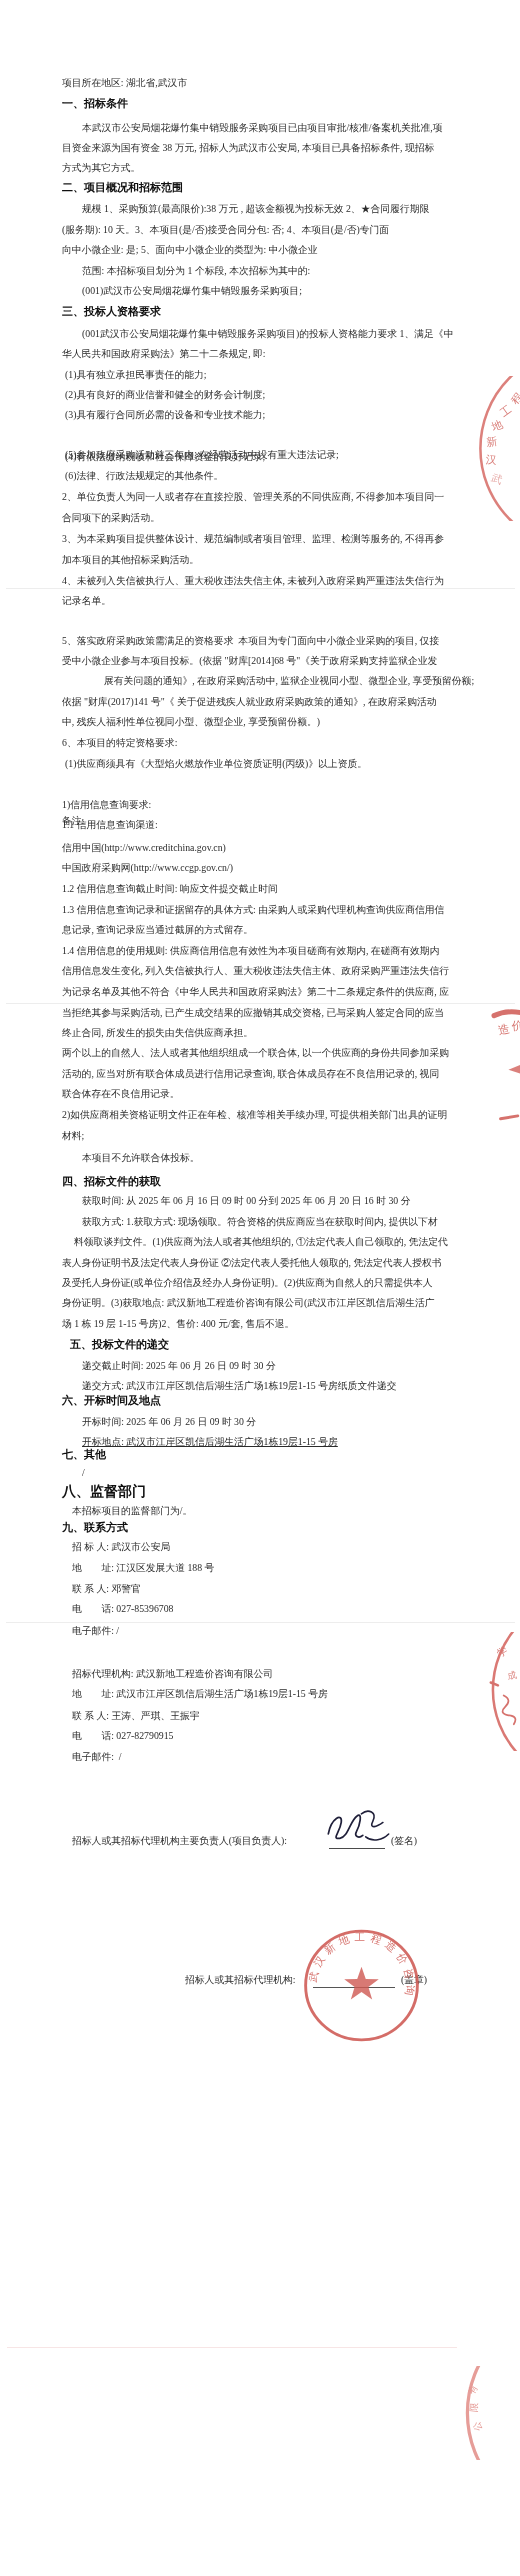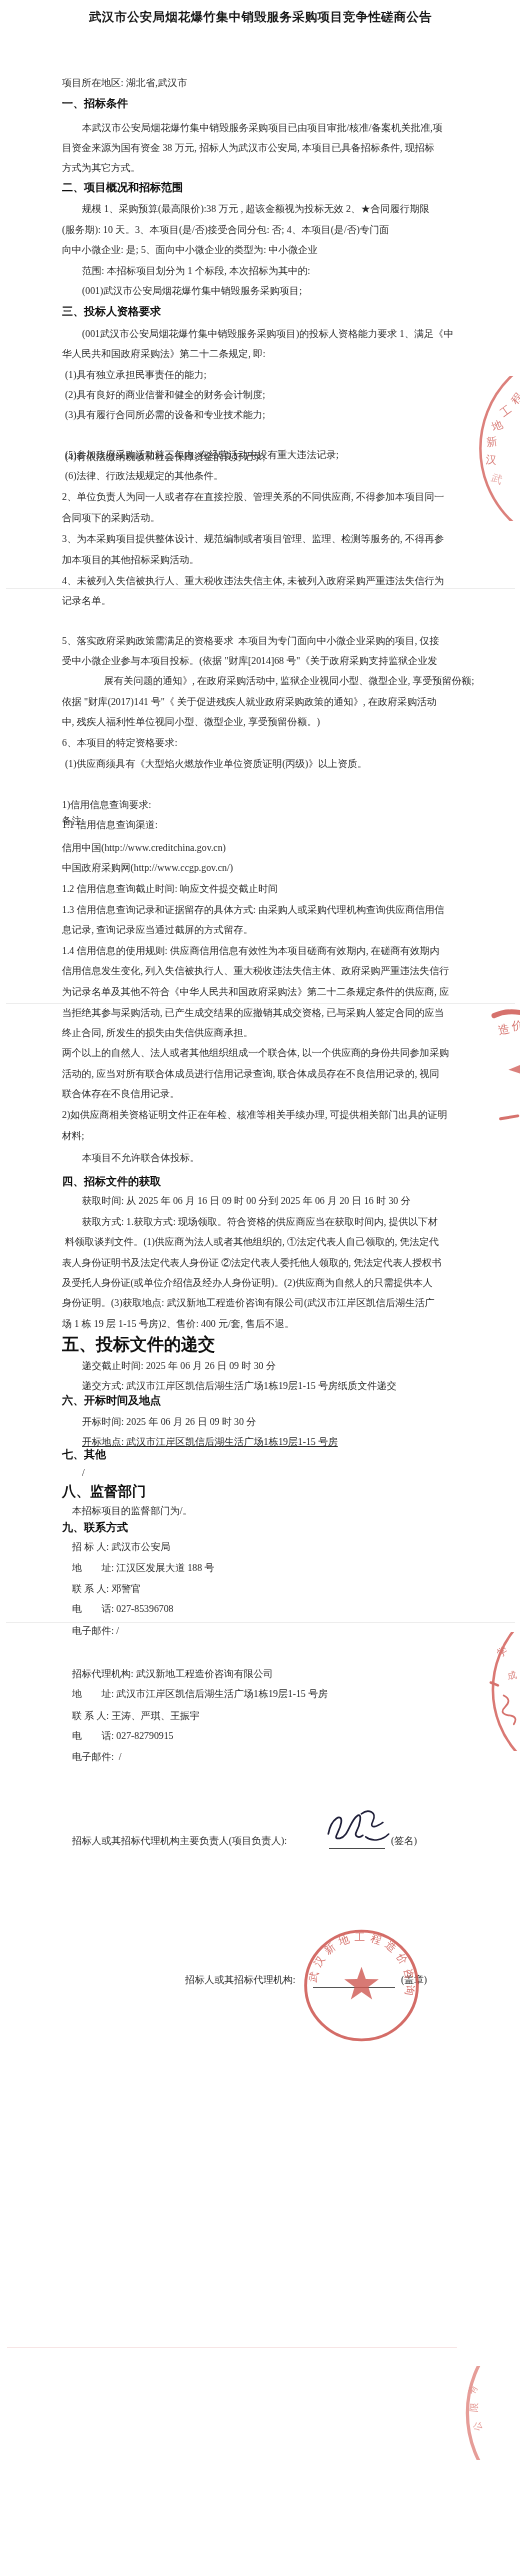--- a/index.html
+++ b/index.html
@@ -17,21 +17,20 @@
     position:absolute;white-space:pre;font-size:9.8px;color:#2b2b2b;}
   .u-line{position:absolute;height:11px;border-bottom:1.1px solid #4a4a4a;}
   .sealwrap{position:absolute;pointer-events:none;}
   svg{display:block;overflow:hidden;}
 </style>
 </head>
 <body>
 
 <div class="page">
 
-  <div class="doc-title">武汉市公安局烟花爆竹集中销毁服务采购项目竞争性磋商公告</div>
 
   <div class="artifact" style="top:588px;"></div>
   <div class="artifact" style="top:1003px;"></div>
   <div class="artifact" style="top:1622px;"></div>
   <div class="artifact pink" style="top:2347px;left:7.2px;width:450px;"></div>
 
   <div>
       <div class="line" style="top: 77px; left: 62px;">项目所在地区: 湖北省,武汉市</div>
       <div class="line bold" style="top: 98px; left: 62px; font-size: 11px;">一、招标条件</div>
       <div class="line" style="top: 122px; left: 82px;">本武汉市公安局烟花爆竹集中销毁服务采购项目已由项目审批/核准/备案机关批准,项</div>
@@ -80,26 +79,26 @@
       <div class="line" style="top: 1027px; left: 62px;">终止合同, 所发生的损失由失信供应商承担。</div>
       <div class="line" style="top: 1047px; left: 62px;">两个以上的自然人、法人或者其他组织组成一个联合体, 以一个供应商的身份共同参加采购</div>
       <div class="line" style="top: 1068px; left: 62px;">活动的, 应当对所有联合体成员进行信用记录查询, 联合体成员存在不良信用记录的, 视同</div>
       <div class="line" style="top: 1088px; left: 62px;">联合体存在不良信用记录。</div>
       <div class="line" style="top: 1109px; left: 62px;">2)如供应商相关资格证明文件正在年检、核准等相关手续办理, 可提供相关部门出具的证明</div>
       <div class="line" style="top: 1130px; left: 62px;">材料;</div>
       <div class="line" style="top: 1152px; left: 82px;">本项目不允许联合体投标。</div>
       <div class="line bold" style="top: 1176px; left: 62px; font-size: 11px;">四、招标文件的获取</div>
       <div class="line" style="top: 1195px; left: 82px;">获取时间: 从 2025 年 06 月 16 日 09 时 00 分到 2025 年 06 月 20 日 16 时 30 分</div>
       <div class="line" style="top: 1216px; left: 82px;">获取方式: 1.获取方式: 现场领取。符合资格的供应商应当在获取时间内, 提供以下材</div>
-      <div class="line" style="top: 1236px; left: 65px;">料领取谈判文件。(1)供应商为法人或者其他组织的, ①法定代表人自己领取的, 凭法定代</div>
+      <div class="line" style="top: 1236px; left: 74px;">料领取谈判文件。(1)供应商为法人或者其他组织的, ①法定代表人自己领取的, 凭法定代</div>
       <div class="line" style="top: 1257px; left: 62px;">表人身份证明书及法定代表人身份证 ②法定代表人委托他人领取的, 凭法定代表人授权书</div>
       <div class="line" style="top: 1277px; left: 62px;">及受托人身份证(或单位介绍信及经办人身份证明)。(2)供应商为自然人的只需提供本人</div>
       <div class="line" style="top: 1297px; left: 62px;">身份证明。(3)获取地点: 武汉新地工程造价咨询有限公司(武汉市江岸区凯信后湖生活广</div>
       <div class="line" style="top: 1318px; left: 62px;">场 1 栋 19 层 1-15 号房)2、售价: 400 元/套, 售后不退。</div>
-      <div class="line bold" style="top: 1339px; left: 62px; font-size: 17px;">五、投标文件的递交</div>
+      <div class="line bold" style="top: 1339px; left: 70px; font-size: 11px;">五、投标文件的递交</div>
       <div class="line" style="top: 1360px; left: 82px;">递交截止时间: 2025 年 06 月 26 日 09 时 30 分</div>
       <div class="line" style="top: 1380px; left: 82px;">递交方式: 武汉市江岸区凯信后湖生活广场1栋19层1-15 号房纸质文件递交</div>
       <div class="line bold" style="top: 1395px; left: 62px; font-size: 11px;">六、开标时间及地点</div>
       <div class="line" style="top: 1416px; left: 82px;">开标时间: 2025 年 06 月 26 日 09 时 30 分</div>
       <div class="line" style="top: 1436px; left: 82px; text-decoration: underline;">开标地点: 武汉市江岸区凯信后湖生活广场1栋19层1-15 号房</div>
       <div class="line bold" style="top: 1449px; left: 62px; font-size: 11px;">七、其他</div>
       <div class="line" style="top: 1467px; left: 82px;">/</div>
       <div class="line bold" style="top: 1486px; left: 62px; font-size: 14px;">八、监督部门</div>
       <div class="line" style="top: 1505px; left: 72px;">本招标项目的监督部门为/。</div>
       <div class="line bold" style="top: 1522px; left: 62px; font-size: 11px;">九、联系方式</div>

